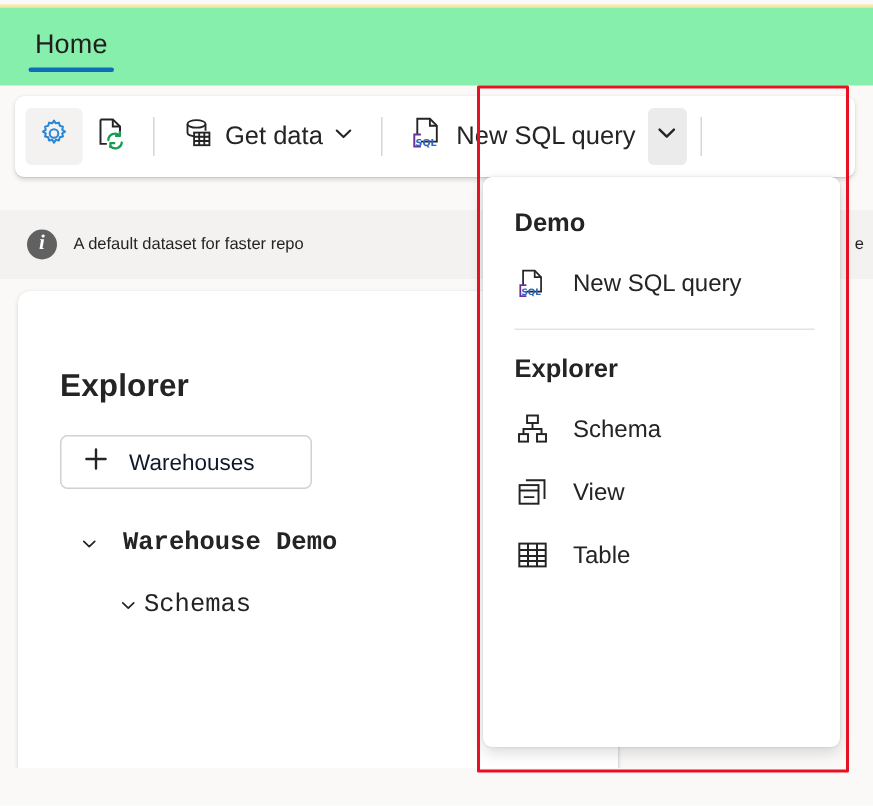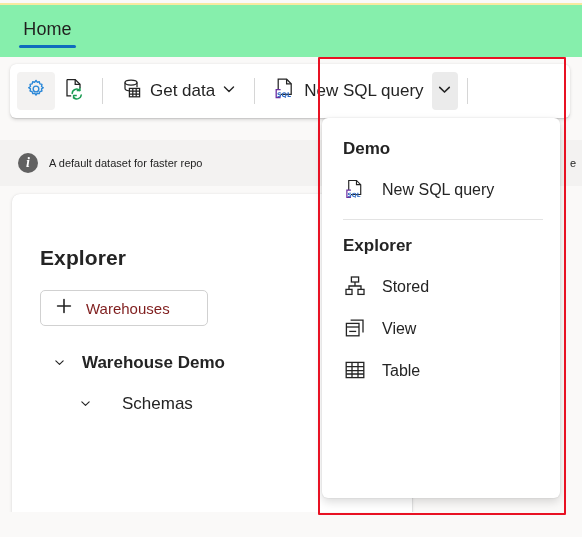--- a/index.html
+++ b/index.html
@@ -115,27 +115,28 @@
   .wh-btn {
     margin-top: 20px;
     width: 168px; height: 36px;
     background: #ffffff;
     border: 1px solid #d1d1d1;
     border-radius: 5px;
     display: flex; align-items: center; gap: 13px;
     padding-left: 14px;
     cursor: default;
   }
-  .wh-btn-label { font-size: 15px; color: #7f1d1d; }
+  .wh-btn-label { font-size: 15px; color: #0f172a; }
 
   .tree { margin-top: 16px; }
   .tree-row {
     display: flex; align-items: center;
     height: 41px;
     cursor: default;
+    font-family: Liberation Mono, monospace;
   }
   .tw { width: 22px; display: flex; justify-content: center; flex: none; }
   .tree-label { font-size: 17px; color: #242424; line-height: 20px; }
   .tree-label.bold { font-weight: bold; }
 
   
   .flyout {
     position: absolute; left: 322px; top: 118px;
     width: 238px; height: 380px;
     background: #ffffff;
@@ -292,21 +293,21 @@
         </span>
         <span class="tree-label bold" style="margin-left:12px;">Warehouse Demo</span>
       </div>
 
       <div class="tree-row" style="padding-left:34px;">
         <span class="tw">
           <svg width="13" height="13" viewBox="0 0 16 16" fill="none" stroke="#242424" stroke-width="1.4" stroke-linecap="round" stroke-linejoin="round">
               <path d="M3.5 6 8 10.4 12.5 6"></path>
             </svg>
         </span>
-        <span class="tree-label" style="margin-left:26px;">Schemas</span>
+        <span class="tree-label" style="">Schemas</span>
       </div>
 
 
 
     </div>
   </div>
 
   <div class="panel-divider"></div>
   <div class="bottom-strip"></div>
 
@@ -332,21 +333,21 @@
 
     <div class="fly-item">
       <span class="fly-ico">
         <svg width="24" height="24" viewBox="0 0 24 24" fill="none" stroke="#242424" stroke-width="1.3">
           <rect x="8.4" y="3.0" width="7.2" height="5.0"></rect>
           <rect x="3.0" y="15.4" width="6.0" height="5.0"></rect>
           <rect x="15.0" y="15.4" width="6.0" height="5.0"></rect>
           <path d="M12 8v4.0M6 15.4v-3.4h12v3.4"></path>
         </svg>
       </span>
-      <span class="fly-item-label">Stored</span>
+      <span class="fly-item-label">Schema</span>
     </div>
 
     <div class="fly-item">
       <span class="fly-ico">
         <svg width="24" height="24" viewBox="0 0 24 24" fill="none" stroke="#242424" stroke-width="1.3">
           <path d="M7.6 4.2h12.4v12.4"></path>
           <rect x="3.4" y="7.4" width="12.6" height="12.4" fill="#ffffff"></rect>
           <path d="M3.4 11.0h12.6"></path>
           <path d="M6.2 15.4h7.0"></path>
         </svg>

